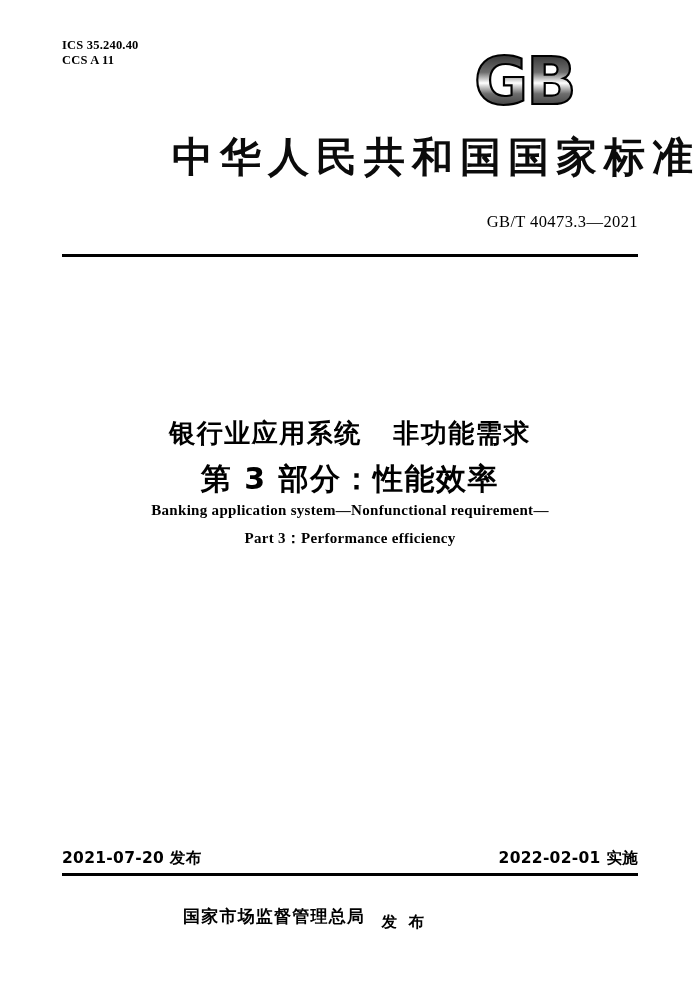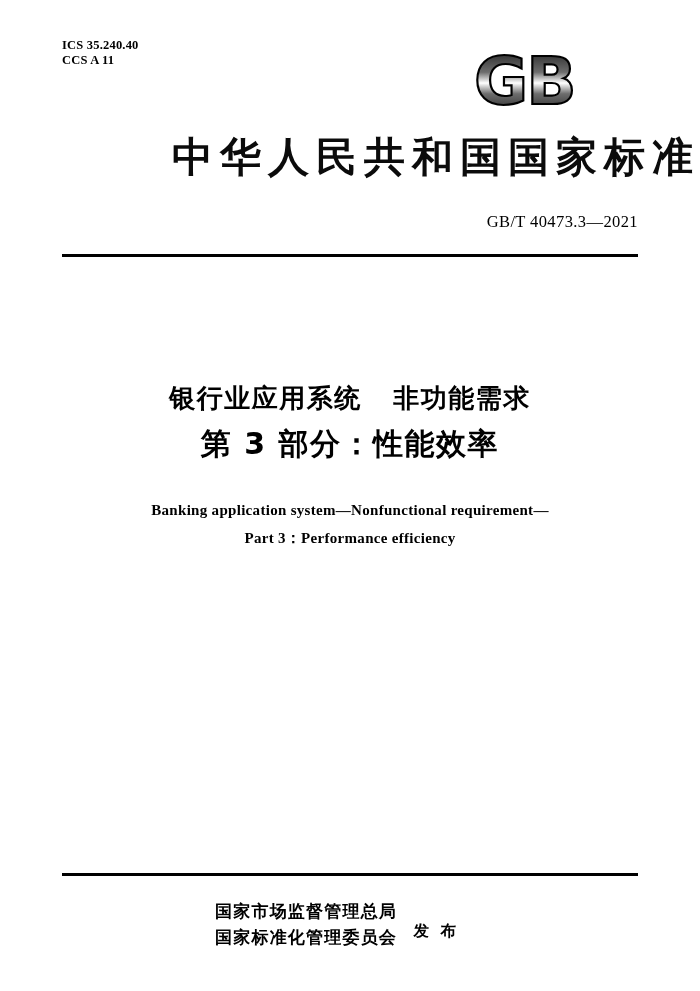--- a/index.html
+++ b/index.html
@@ -91,20 +91,21 @@
     width: 700px;
     text-align: center;
   }
   .main-title .line1 {
     font-family: "DejaVu Sans", "Liberation Sans", sans-serif;
     font-weight: bold;
     font-size: 26px;
     letter-spacing: 1.5px;
     line-height: 40px;
     white-space: pre;
+    margin-top: 35px;
   }
   .main-title .line2 {
     font-family: "DejaVu Sans", "Liberation Sans", sans-serif;
     font-weight: bold;
     font-size: 30px;
     letter-spacing: 1.5px;
     line-height: 40px;
     margin-top: 6px;
     white-space: pre;
   }
@@ -155,21 +156,20 @@
     height: 2.5px;
     background: #000;
   }
 
   .issuer {
     position: absolute;
     top: 898px;
     left: 0;
     width: 610px;
     text-align: center;
-    padding-left: 32px;
   }
   .issuer-inner {
     display: inline-block;
     position: relative;
     white-space: nowrap;
   }
   .issuer-lines {
     display: inline-block;
     vertical-align: middle;
     text-align: center;
@@ -226,26 +226,31 @@
   <div class="main-title">
     <div class="line1">银行业应用系统   非功能需求</div>
     <div class="line2">第 3 部分：性能效率</div>
   </div>
 
   <div class="subtitle">
     <div>Banking application system—Nonfunctional requirement—</div>
     <div>Part 3：Performance efficiency</div>
   </div>
 
+  <div class="rule-bottom-zone">
+    <div class="dates">
+      <span class="date-left">2021-07-20 发布</span>
+      <span class="date-right">2022-02-01 实施</span>
+    </div>
+  </div>
 
   <div class="rule-bottom"></div>
 
   <div class="issuer">
     <span class="issuer-inner">
       <span class="issuer-lines">
         <div>国家市场监督管理总局</div>
-        <div>国家标准化管理委员会</div>
       </span>
       <span class="issuer-publish">发 布</span>
     </span>
   </div>
 
 </div>
 
 </body></html>

